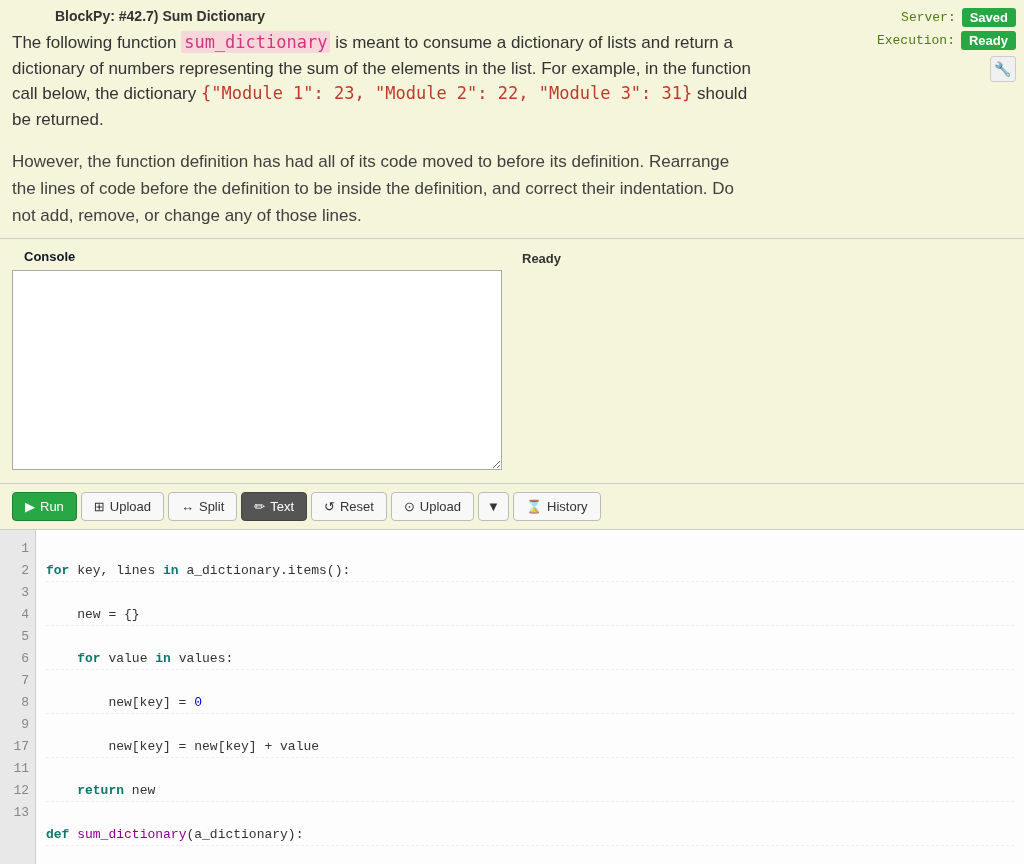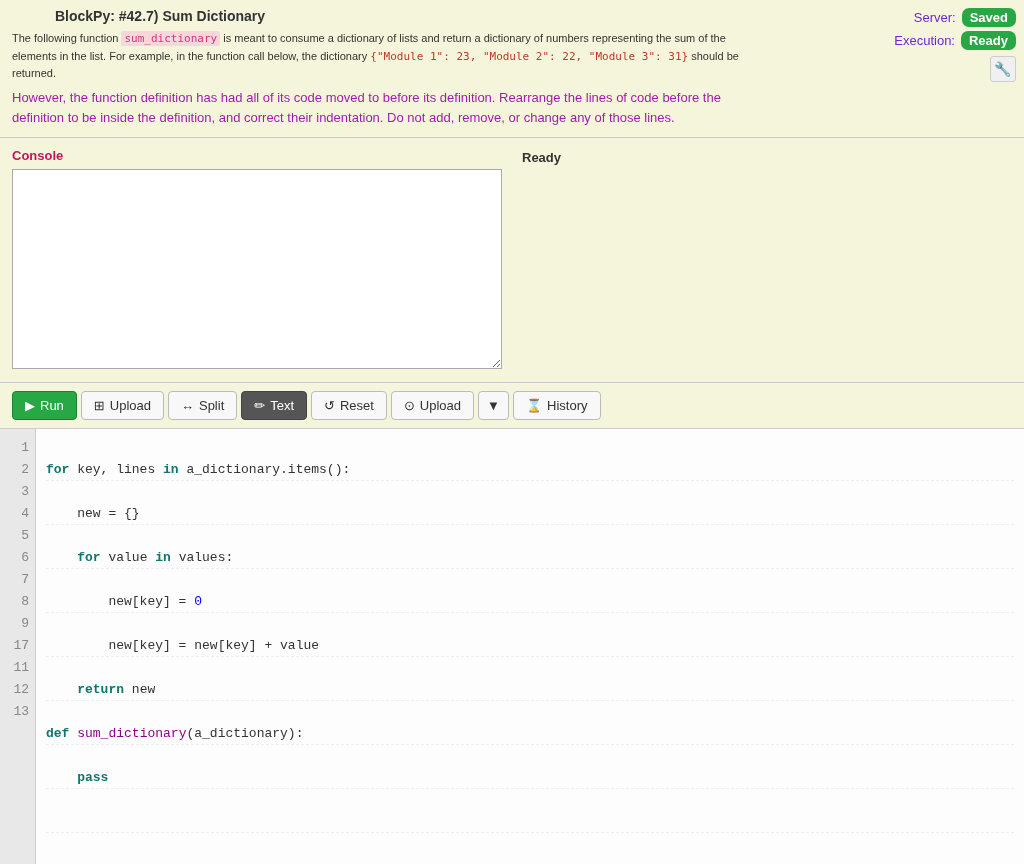--- a/index.html
+++ b/index.html
@@ -13,71 +13,72 @@
       position: relative;
     }
     #header-title {
       font-weight: bold;
       font-size: 14px;
       color: #333;
       padding-left: 43px;
     }
     #header-description {
       margin-top: 6px;
-      font-size: 11px;
+      font-size: 17px;
       line-height: 1.5;
       color: #333;
       max-width: 740px;
     }
     #header-description .func-name {
       color: #d63384;
       font-family: monospace;
       background: #f8d7da;
       padding: 1px 3px;
       border-radius: 2px;
     }
     #header-description .code-literal {
       color: #c0392b;
       font-family: monospace;
     }
     #header-note {
-      margin-top: 6px;
-      font-size: 13px;
+      margin-top: 16px;
+      font-size: 17px;
       line-height: 1.6;
-      color: #a21caf;
+      color: #404040;
       max-width: 740px;
     }
 
     
     #status-area {
       position: absolute;
       top: 8px;
       right: 8px;
       display: flex;
       flex-direction: column;
       align-items: flex-end;
       gap: 4px;
     }
     .status-row {
       display: flex;
       align-items: center;
       gap: 6px;
     }
     .status-label {
       font-size: 13px;
-      color: #6d28d9;
+      color: #4d7c0f;
+      font-family: Liberation Mono, monospace;
     }
     .badge {
       padding: 2px 8px;
       border-radius: 3px;
       font-size: 13px;
       font-weight: bold;
       color: white;
     }
-    .badge-green { background: #28a745; border-radius: 7px; }
+    .badge-green { background: #28a745; }
     .wrench-btn {
       background: #f0f0f0;
       border: 1px solid #ccc;
       border-radius: 3px;
       width: 26px;
       height: 26px;
       cursor: pointer;
       display: flex;
       align-items: center;
       justify-content: center;
@@ -93,22 +94,23 @@
       border-bottom: 1px solid #ccc;
       padding: 10px 12px;
       gap: 20px;
     }
     #console-area {
       flex: 0 0 490px;
     }
     #console-label {
       font-size: 13px;
       font-weight: bold;
-      color: #be185d;
+      color: #0f172a;
       margin-bottom: 6px;
+      margin-left: 12px;
     }
     #console-textarea {
       width: 490px;
       height: 200px;
       border: 1px solid #aaa;
       background: white;
       font-family: monospace;
       font-size: 13px;
       resize: vertical;
       padding: 4px;

